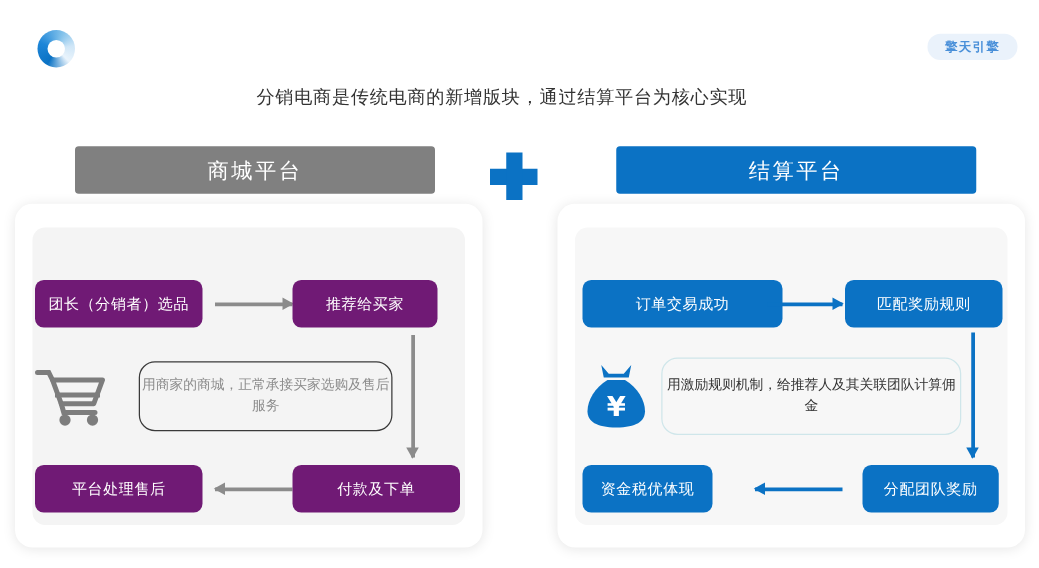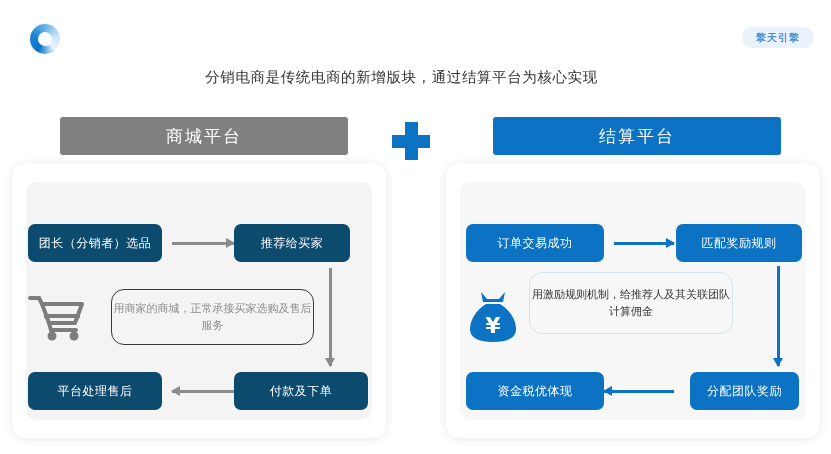--- a/index.html
+++ b/index.html
@@ -128,21 +128,21 @@
     height: 38px;
     border-radius: 7px;
     display: flex;
     align-items: center;
     justify-content: center;
     font-size: 12px;
     color: #ffffff;
     letter-spacing: 0.5px;
     white-space: nowrap;
   }
-  .gray { background: #0c4a6e; }
+  .gray { background: #701a75; }
   .blue { background: #0b72c4; }
 
   
   .note {
     position: absolute;
     border-radius: 13px;
     display: flex;
     align-items: center;
     justify-content: center;
     text-align: center;
@@ -271,36 +271,36 @@
 </div>
 
 <div class="icon-bag">
   <svg viewBox="0 0 58 58" width="58" height="58" aria-hidden="true">
     <path d="M17 4 L23 11 h12 L41 4 L39 14 H19 Z" fill="#0b72c4"></path>
     <path d="M22 16 h14 c10 6 16 16 16 25 0 8-7 13-23 13 S6 49 6 41 c0-9 6-19 16-25 Z" fill="#0b72c4"></path>
     <text x="29" y="45" font-family="DejaVu Sans, sans-serif" font-size="22" font-weight="bold" fill="#ffffff" text-anchor="middle">¥</text>
   </svg>
 </div>
 
-<div class="fbox blue" style="left:466px; top:224px; width:138px;">订单交易成功</div>
+<div class="fbox blue" style="left:466px; top:224px; width:160px;">订单交易成功</div>
 
 <div class="arrow-h right c-blue" style="left:614px; top:224px; width:60px; height:38px;">
   <span class="line"></span>
     <span class="head"></span>
 </div>
 
 <div class="fbox blue" style="left:676px; top:224px; width:126px;">匹配奖励规则</div>
 
-<div class="note note-blue" style="left:529px; top:272px; width:204px; height:62px;">用激励规则机制，给推荐人及其关联团队计算佣金</div>
+<div class="note note-blue" style="left:529px; top:286px; width:240px; height:62px;">用激励规则机制，给推荐人及其关联团队计算佣金</div>
 
 <div class="arrow-v c-blue" style="left:770px; top:266px; width:16px; height:100px;">
   <span class="line"></span>
     <span class="head"></span>
 </div>
 
-<div class="fbox blue" style="left:466px; top:372px; width:138px;">资金税优体现</div>
+<div class="fbox blue" style="left:466px; top:372px; width:104px;">资金税优体现</div>
 
 <div class="arrow-h left c-blue" style="left:604px; top:372px; width:70px; height:38px;">
   <span class="line"></span>
     <span class="head"></span>
 </div>
 
 <div class="fbox blue" style="left:690px; top:372px; width:109px;">分配团队奖励</div>
 
 </body></html>

